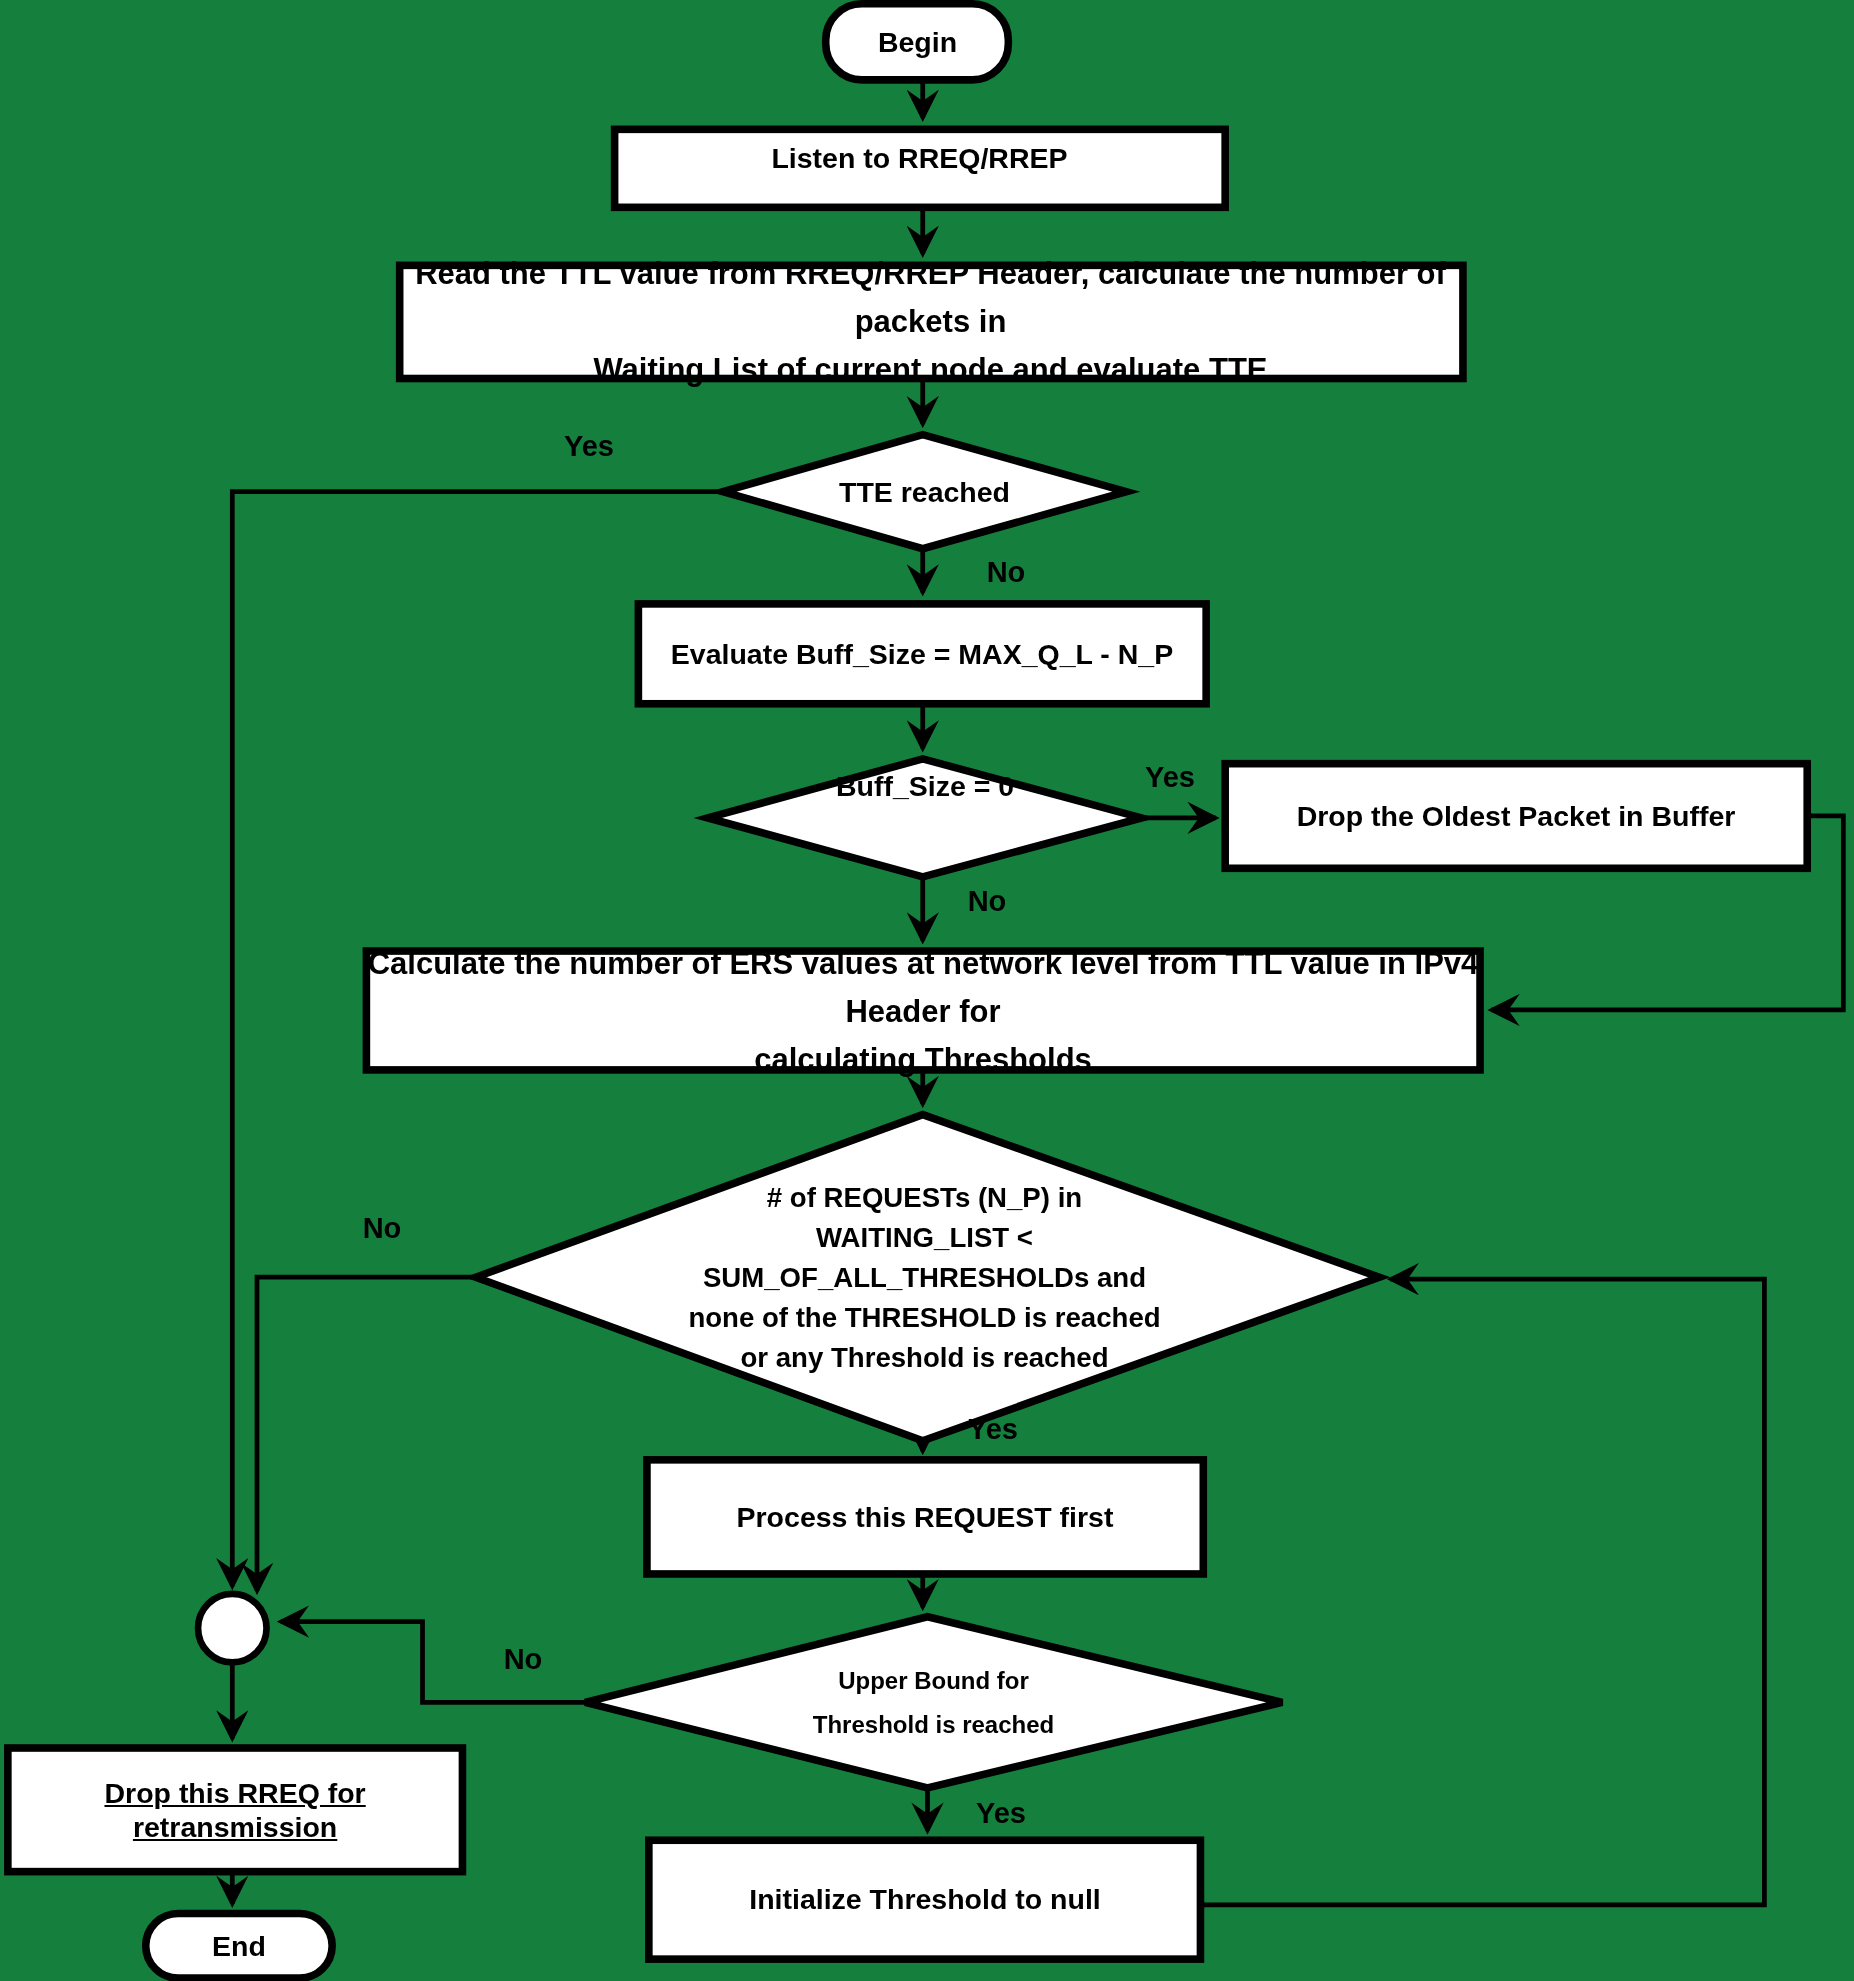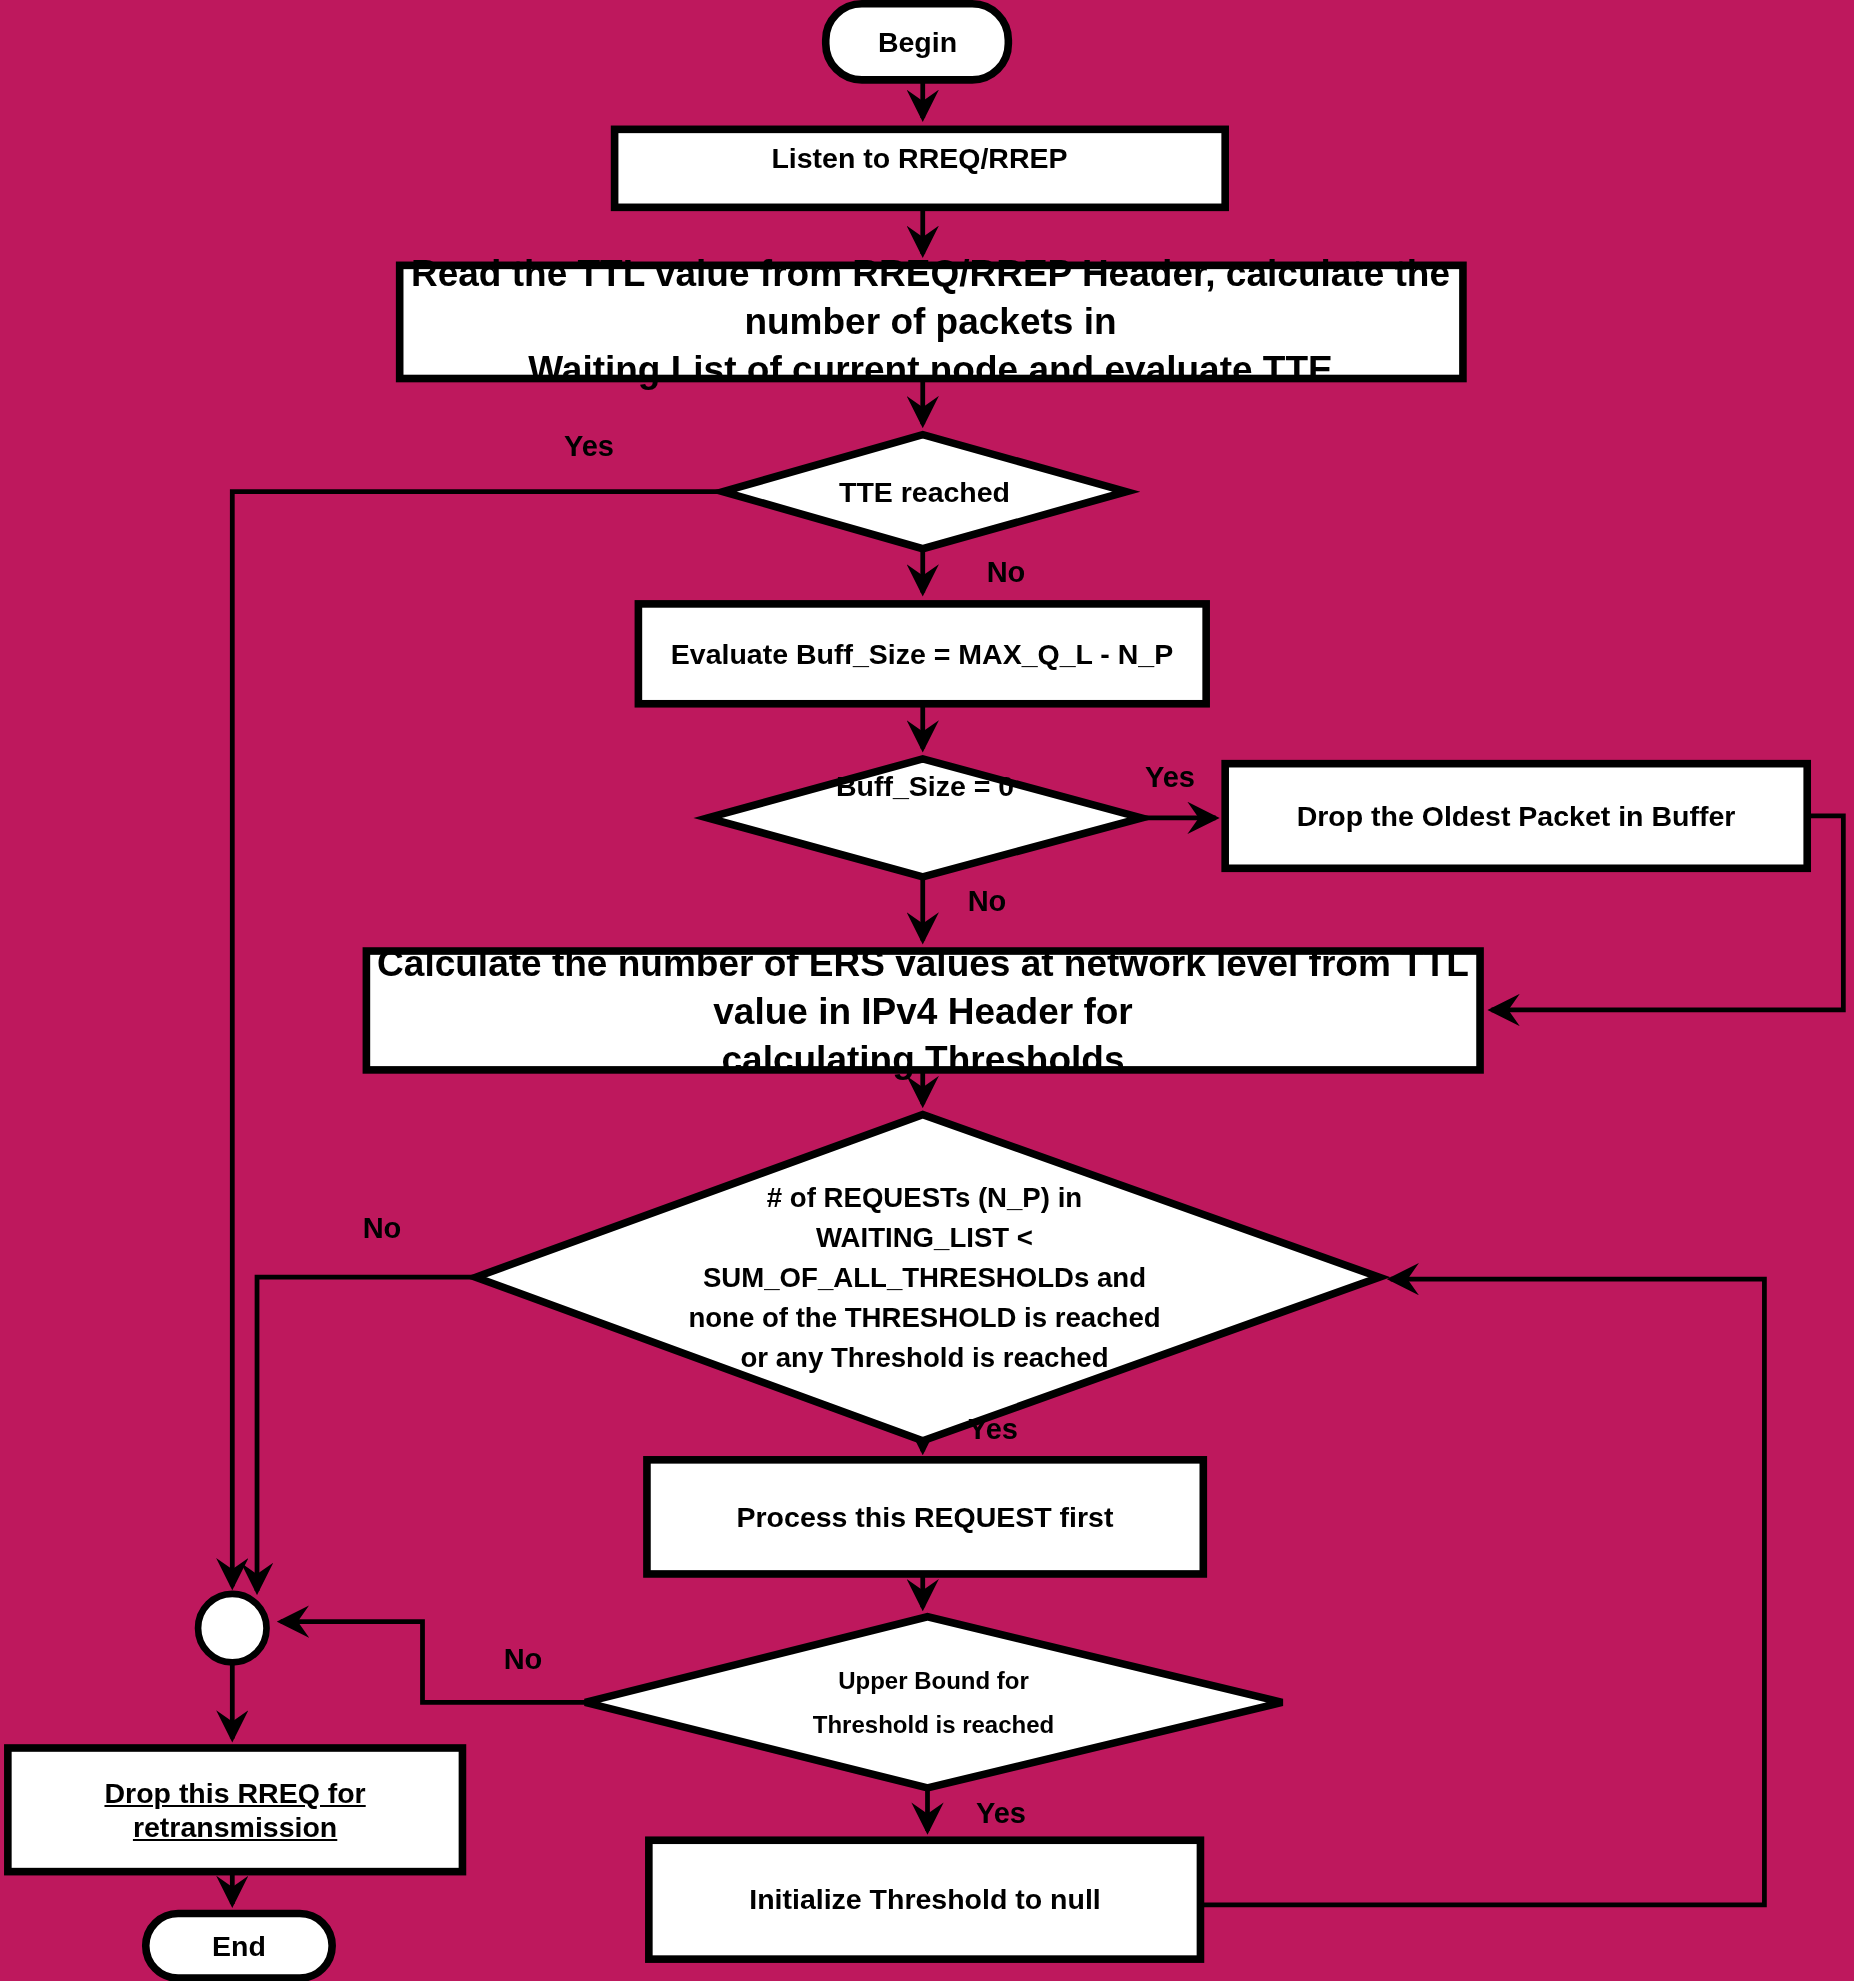--- a/index.html
+++ b/index.html
@@ -1,23 +1,23 @@
 <!DOCTYPE html>
 <html style="font-size:15px"><head>
 <meta charset="utf-8">
 <style>
   html,body{margin:0;padding:0;background:#ffffff;}
-  #canvas{position:relative;width:1855px;height:1981px;background:#be185d;overflow:hidden;
+  #canvas{position:relative;width:1855px;height:1981px;background:#15803d;overflow:hidden;
           font-family:"Liberation Sans",sans-serif;}
   #flow-svg{position:absolute;left:0;top:0;}
   .lbl{position:absolute;display:flex;align-items:center;justify-content:center;
        text-align:center;font-weight:700;color:#000;white-space:pre-line;
        font-family:"Liberation Sans",sans-serif;}
   .node-lbl{font-size:28.5px;line-height:1.2;}
-  .two-line{font-size:37px;line-height:48px;}
+  .two-line{font-size:31px;line-height:48px;}
   .diamond-lines{font-size:27.6px;line-height:40px;}
   .upper-lines{font-size:24px;line-height:44px;text-align:center;}
   .edge-lbl{font-size:29px;}
 </style>
 </head>
 <body>
 
 <div id="canvas">
 
   <svg id="flow-svg" width="1855" height="1981" viewBox="0 0 1950 2083">

